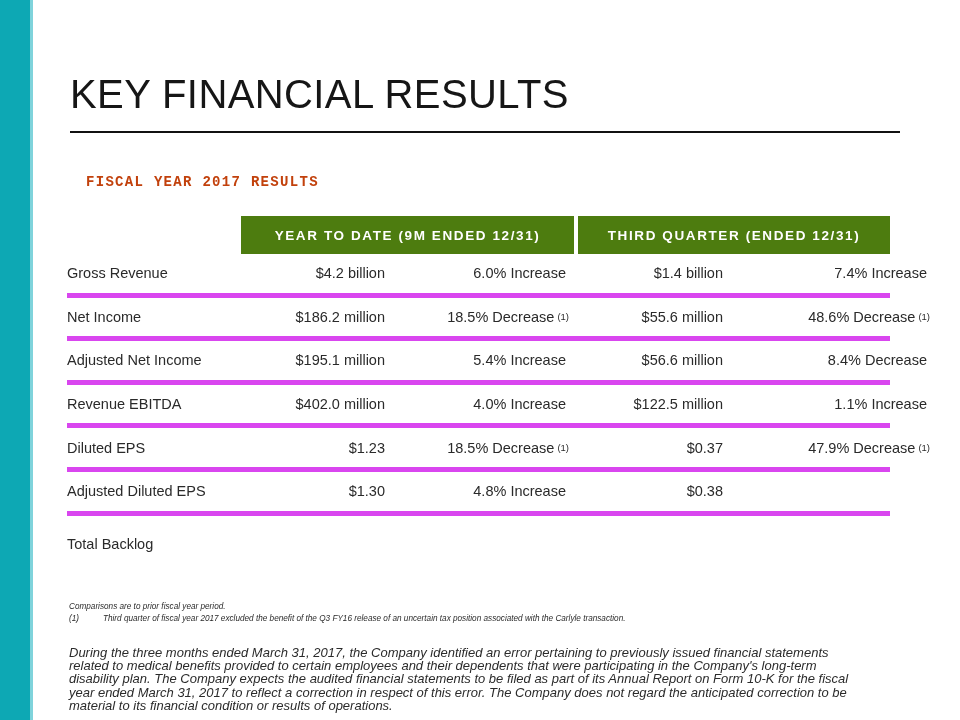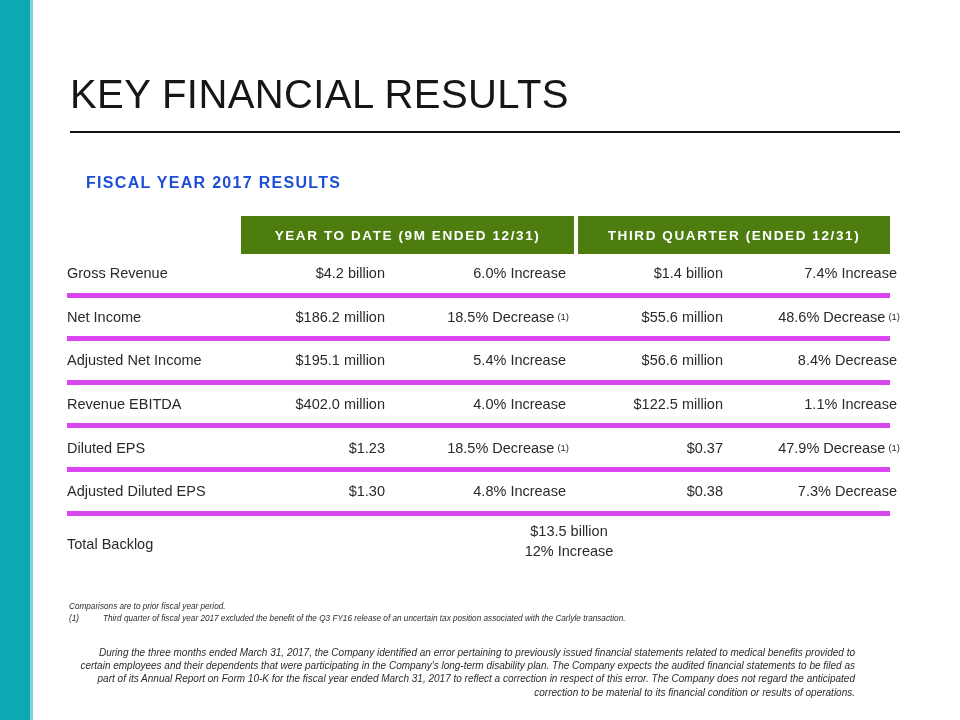--- a/index.html
+++ b/index.html
@@ -52,25 +52,26 @@
     width: 830px;
     height: 2px;
     background: #111111;
   }
 
   
   #section-heading {
     position: absolute;
     left: 86px;
     top: 174px;
-    font-size: 16px;
+    font-size: 14px;
     font-weight: bold;
     letter-spacing: 1.3px;
-    color: #1d4ed8;
-    white-space: nowrap;
+    color: #c2410c;
+    white-space: nowrap;
+    font-family: Liberation Mono, monospace;
   }
 
   
   #table {
     position: absolute;
     left: 67px;
     top: 216px;
     width: 823px;
   }
   .hdr-row {
@@ -108,21 +109,21 @@
     display: flex;
     align-items: center;
     font-size: 14.5px;
     color: #2A2A2A;
     white-space: nowrap;
   }
   .cell-label   { left: 0px;   width: 170px; justify-content: flex-start; }
   .cell-v1      { left: 170px; width: 148px; justify-content: flex-end; }
   .cell-c1      { left: 322px; width: 180px; justify-content: flex-end; }
   .cell-v2      { left: 508px; width: 148px; justify-content: flex-end; }
-  .cell-c2      { left: 670px; width: 163px; justify-content: flex-end; }
+  .cell-c2      { left: 700px; width: 163px; justify-content: flex-end; }
 
   sup.fn {
     font-size: 9.5px;
     vertical-align: super;
     margin-left: 3px;
     color: #2A2A2A;
   }
 
   
   #backlog-row {
@@ -168,24 +169,24 @@
     white-space: nowrap;
   }
   #note-numbered .marker { width: 34px; flex: none; }
 
   #disclaimer {
     position: absolute;
     left: 69px;
     top: 646px;
     width: 786px;
     font-style: italic;
-    font-size: 10px;
+    font-size: 13px;
     line-height: 13.2px;
     color: #2B2B2B;
-    text-align: right;
+    text-align: left;
   }
 </style>
 </head>
 <body>
 
 <div id="slide">
 
   <div id="accent-bar"></div>
   <div id="accent-bar-edge"></div>
 
@@ -272,32 +273,24 @@
     </div>
 
     <div class="row">
       <div class="cell cell-label">Adjusted Diluted EPS</div>
       <div class="cell cell-v1">$1.30</div>
       <div class="cell cell-c1">
           <span>4.8% Increase</span>
           <sup class="fn"></sup>
         </div>
       <div class="cell cell-v2">$0.38</div>
-      <div class="cell cell-c2">
-          <span>7.3% Decrease</span>
-          <sup class="fn"></sup>
-        </div>
     </div>
 
     <div id="backlog-row">
       <div id="backlog-label">Total Backlog</div>
-      <div id="backlog-values">
-        <div>$13.5 billion</div>
-        <div>12% Increase</div>
-      </div>
     </div>
 
   </div>
 
   <div id="notes">
     <div class="note-line">Comparisons are to prior fiscal year period.</div>
     <div id="note-numbered">
       <span class="marker">(1)</span>
       <span>Third quarter of fiscal year 2017 excluded the benefit of the Q3 FY16 release of an uncertain tax position associated with the Carlyle transaction.</span>
     </div>

